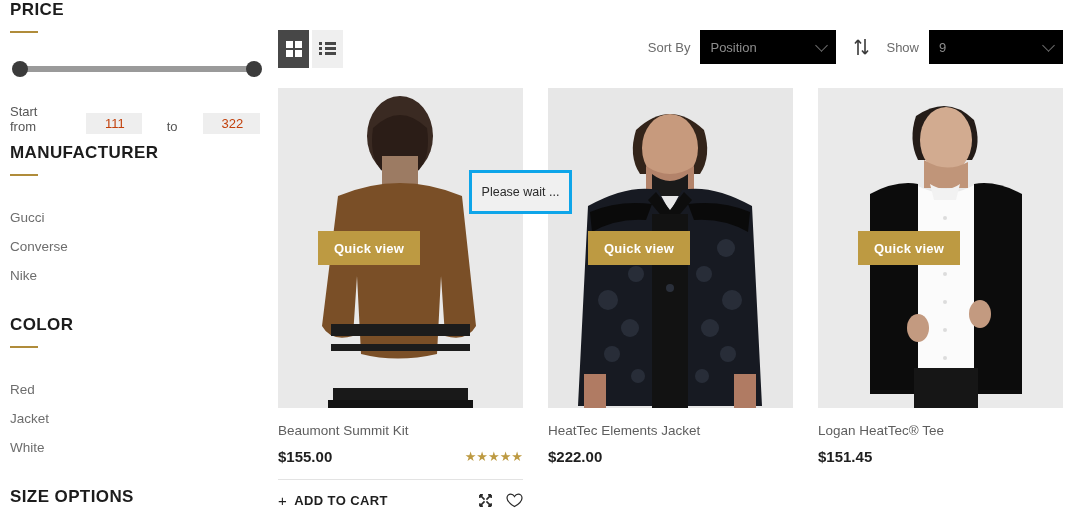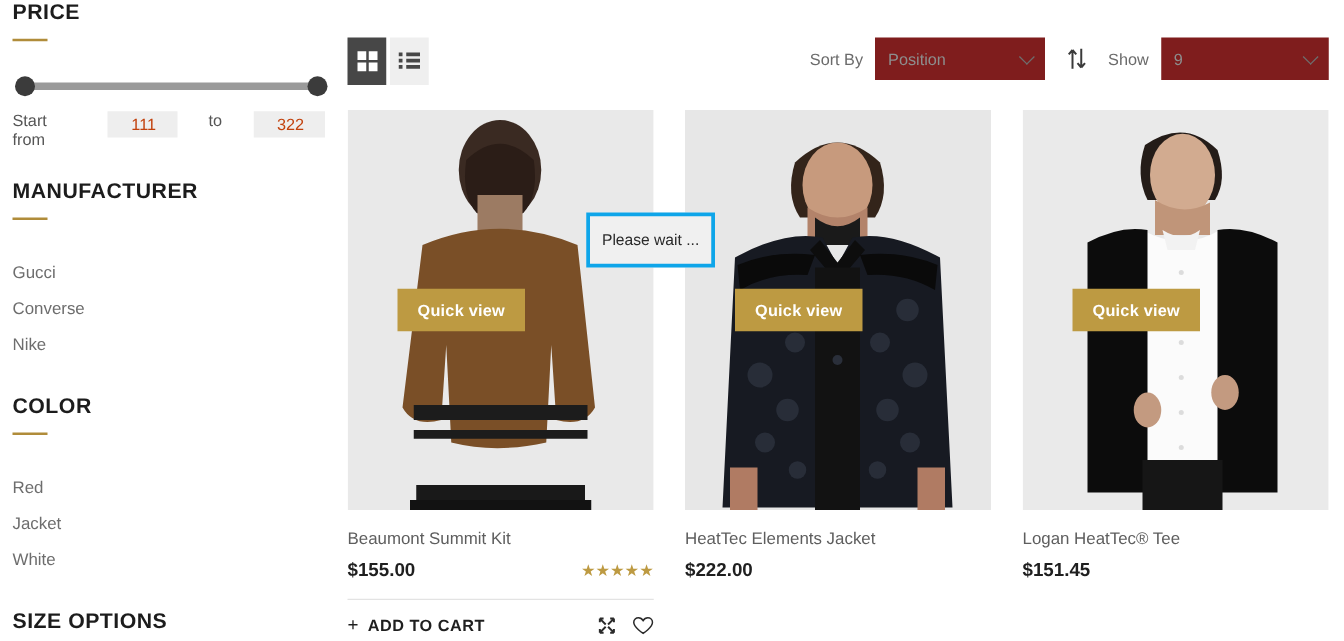--- a/index.html
+++ b/index.html
@@ -28,21 +28,21 @@
     position:absolute; left: 8px; top: 5px; width: 232px; height: 6px;
     background:#9a9a9a; border-radius: 3px;
   }
   .slider-handle {
     position:absolute; top: 0; width: 16px; height: 16px; border-radius: 50%;
     background:#3b3b3b; cursor: pointer;
   }
   .slider-handle.left { left: 2px; }
   .slider-handle.right { left: 236px; }
   .price-row {
-    margin-top: 12px; display:flex; align-items:flex-start; gap: 25px;
+    margin-top: 27px; display:flex; align-items:flex-end; gap: 25px;
     font-size: 13px; color: #555;
   }
   .price-box {
     background:#eeeeee; color:#c2410c; font-size: 13px;
     padding: 3px 19px; min-width: 34px; text-align:center;
   }
 
   .manu-block { position:absolute; left: 10px; top: 143px; width: 250px; }
   .color-block { position:absolute; left: 10px; top: 315px; width: 250px; }
   .size-block  { position:absolute; left: 10px; top: 487px; width: 250px; }
@@ -71,21 +71,21 @@
   .list-glyph { width: 17px; height: 14px; display:flex; flex-direction:column; gap:2px; }
   .list-glyph span { display:flex; align-items:center; gap:3px; height:3px; }
   .list-glyph b { width:3px; height:3px; background:#474747; display:block; }
   .list-glyph u { flex:1; height:3px; background:#474747; display:block; }
 
   .toolbar-right {
     position:absolute; right: 0; top: 0; display:flex; align-items:center; gap: 0;
   }
   .tb-label { font-size: 13px; color:#6b6b6b; margin-right: 10px; }
   .select-box {
-    position: relative; background:#7f1d1d; height: 34px; display:flex;
+    position: relative; background:#000000; height: 34px; display:flex;
     align-items:center; padding: 0 10px; cursor:pointer;
   }
   .select-box .val { font-size: 13px; color:#8d8d8d; }
   .select-box.sort { width: 136px; }
   .select-box.show { width: 134px; }
   .chev {
     position:absolute; right: 10px; top: 50%; width: 9px; height: 9px;
     margin-top: -6px; border-right: 1.6px solid #6e6e6e; border-bottom: 1.6px solid #6e6e6e;
     transform: rotate(45deg);
   }

